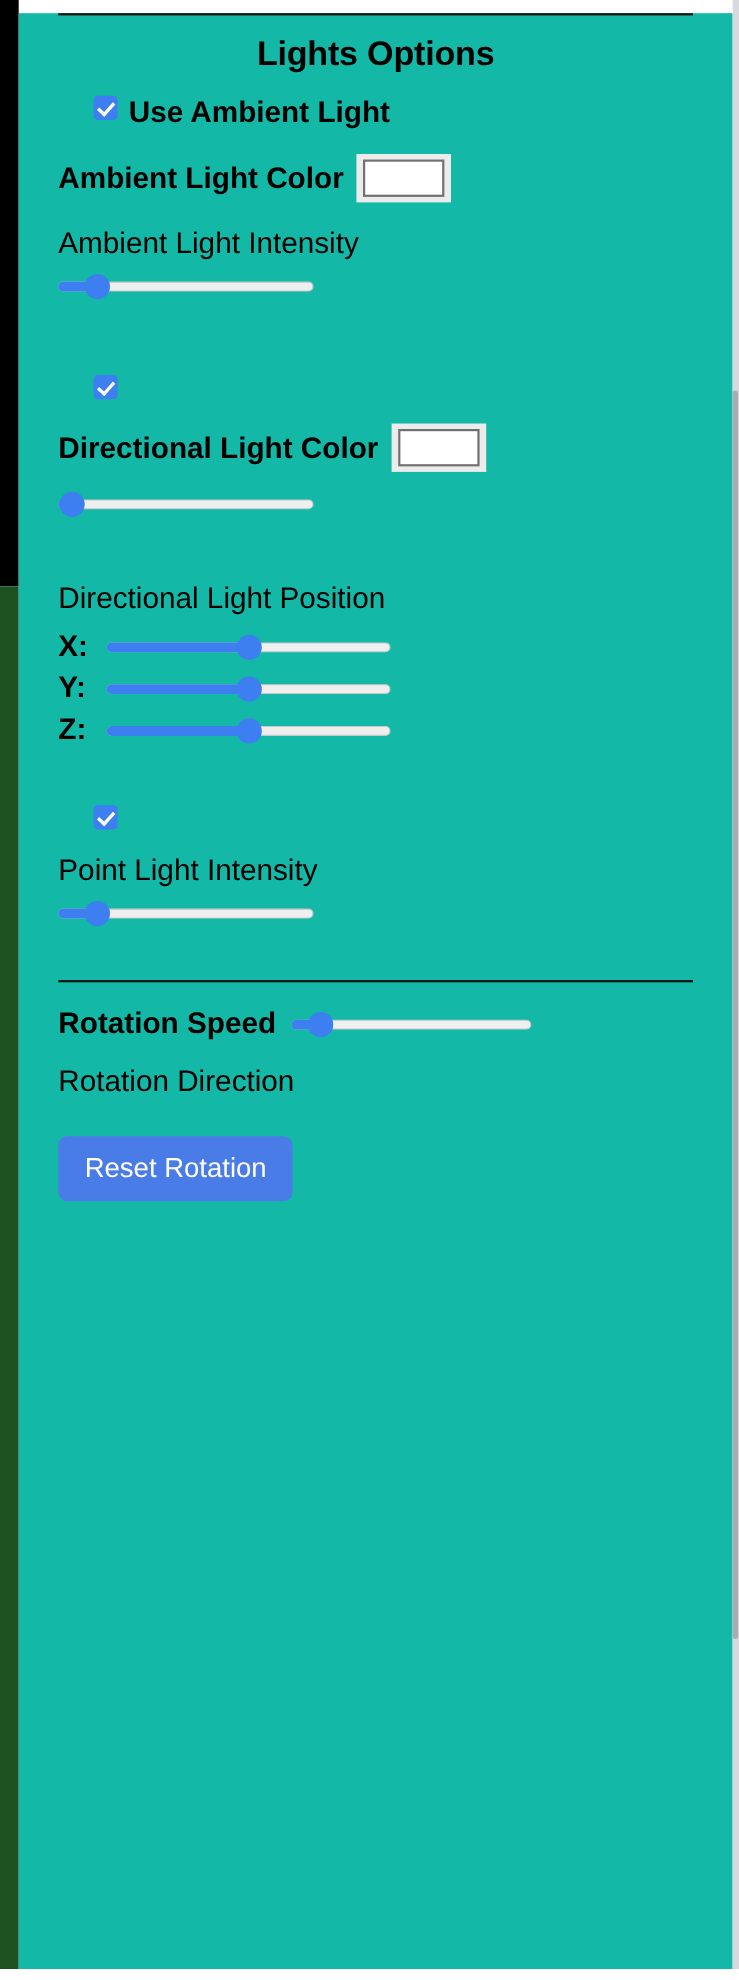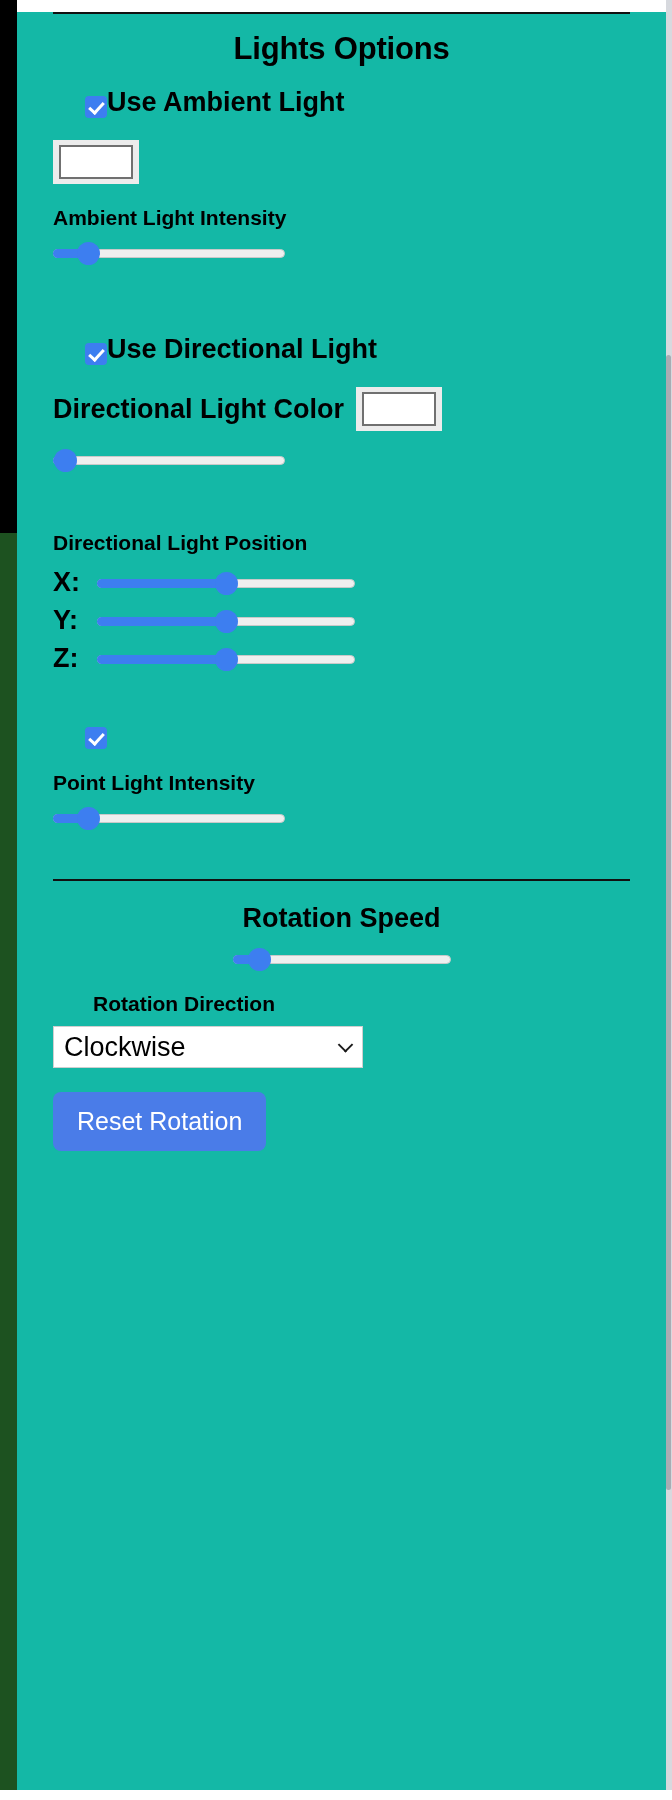--- a/index.html
+++ b/index.html
@@ -37,45 +37,45 @@
 
   h2.section-title {
     text-align:center;
     font-size: 31px;
     font-weight: bold;
     color:#000;
     margin: 17px 0 20px 0;
     letter-spacing: -0.2px;
   }
 
-  .row { display:flex; align-items:center; margin: 0; flex-direction: column; }
-
-  
-  .cbrow { display:flex; align-items:flex-end; gap:0; margin: 20px 0 20px 0; padding-left: 32px; }
+  .row { display:flex; align-items:center; margin: 0; }
+
+  
+  .cbrow { display:flex; align-items:flex-start; gap:10px; margin: 20px 0 20px 0; padding-left: 32px; }
   .cb {
     width:22px; height:22px; border-radius:4px;
     background:#3d7ef0; position:relative; flex:0 0 auto;
   }
   .cb::after {
     content:""; position:absolute; left:7px; top:3px;
     width:6px; height:12px; border:solid #fff; border-width:0 3px 3px 0;
     transform: rotate(42deg);
   }
   .cblabel { font-size:27px; font-weight:bold; color:#000; }
 
   
   .lblrow { display:flex; align-items:center; gap:12px; margin: 22px 0 18px 0; }
   .lbl { font-size:27px; font-weight:bold; color:#000; white-space:nowrap; }
   .swatch-wrap {
     background:#ececec; padding:5px 6px; display:inline-block; line-height:0;
   }
   .swatch { width:74px; height:34px; background:#ffffff; border:2px solid #707070; display:block; }
 
   
-  .slab { font-size:21px; font-weight:bold; color:#000; margin: 22px 0 12px 0; }
+  .slab { font-size:27px; font-weight:normal; color:#000; margin: 22px 0 12px 0; }
 
   
   .slider { position:relative; height:22px; }
   .slider .track {
     position:absolute; left:0; top:7px; height:9px; border-radius:6px;
     background:#efefef; border:1px solid #c9c9c9;
   }
   .slider .fill {
     position:absolute; left:0; top:7px; height:9px; border-radius:6px;
     background:#3d7ef0;
@@ -143,37 +143,37 @@
       <hr class="rule rule-top">
 
       <h2 class="section-title">Lights Options</h2>
 
       <div class="cbrow">
         <span class="cb"></span>
         <span class="cblabel">Use Ambient Light</span>
       </div>
 
       <div class="lblrow">
+        <span class="lbl">Ambient Light Color</span>
         <span class="swatch-wrap">
           <span class="swatch"></span>
         </span>
       </div>
 
       <div class="slab">Ambient Light Intensity</div>
       <div class="slider sl-wide">
         <span class="track"></span>
         <span class="fill" style="width:35px"></span>
         <span class="thumb" style="left:35px"></span>
       </div>
 
       <div class="gap-lg"></div>
 
       <div class="cbrow">
         <span class="cb"></span>
-        <span class="cblabel">Use Directional Light</span>
       </div>
 
       <div class="lblrow">
         <span class="lbl">Directional Light Color</span>
         <span class="swatch-wrap">
           <span class="swatch"></span>
         </span>
       </div>
 
       <div class="slider sl-wide">
@@ -236,26 +236,22 @@
       <div class="row" style="gap:14px; margin:22px 0 18px 0;">
         <span class="lbl">Rotation Speed</span>
         <span class="slider inline-slider">
           <span class="track"></span>
           <span class="fill" style="width:26px"></span>
           <span class="thumb" style="left:26px"></span>
         </span>
       </div>
 
 
-      <div class="slab" style="margin-bottom:10px;margin-left:40px;">Rotation Direction</div>
-
-      <span class="select dir">
-        <span>Clockwise</span>
-        <span class="chev"></span>
-      </span>
+      <div class="slab" style="margin-bottom:10px;">Rotation Direction</div>
+
 
       <div>
         <button class="btn">Reset Rotation</button>
       </div>
 
     </div>
   </div>
 
   <div class="edge-right"></div>
   <div class="scrollbar-thumb"></div>

